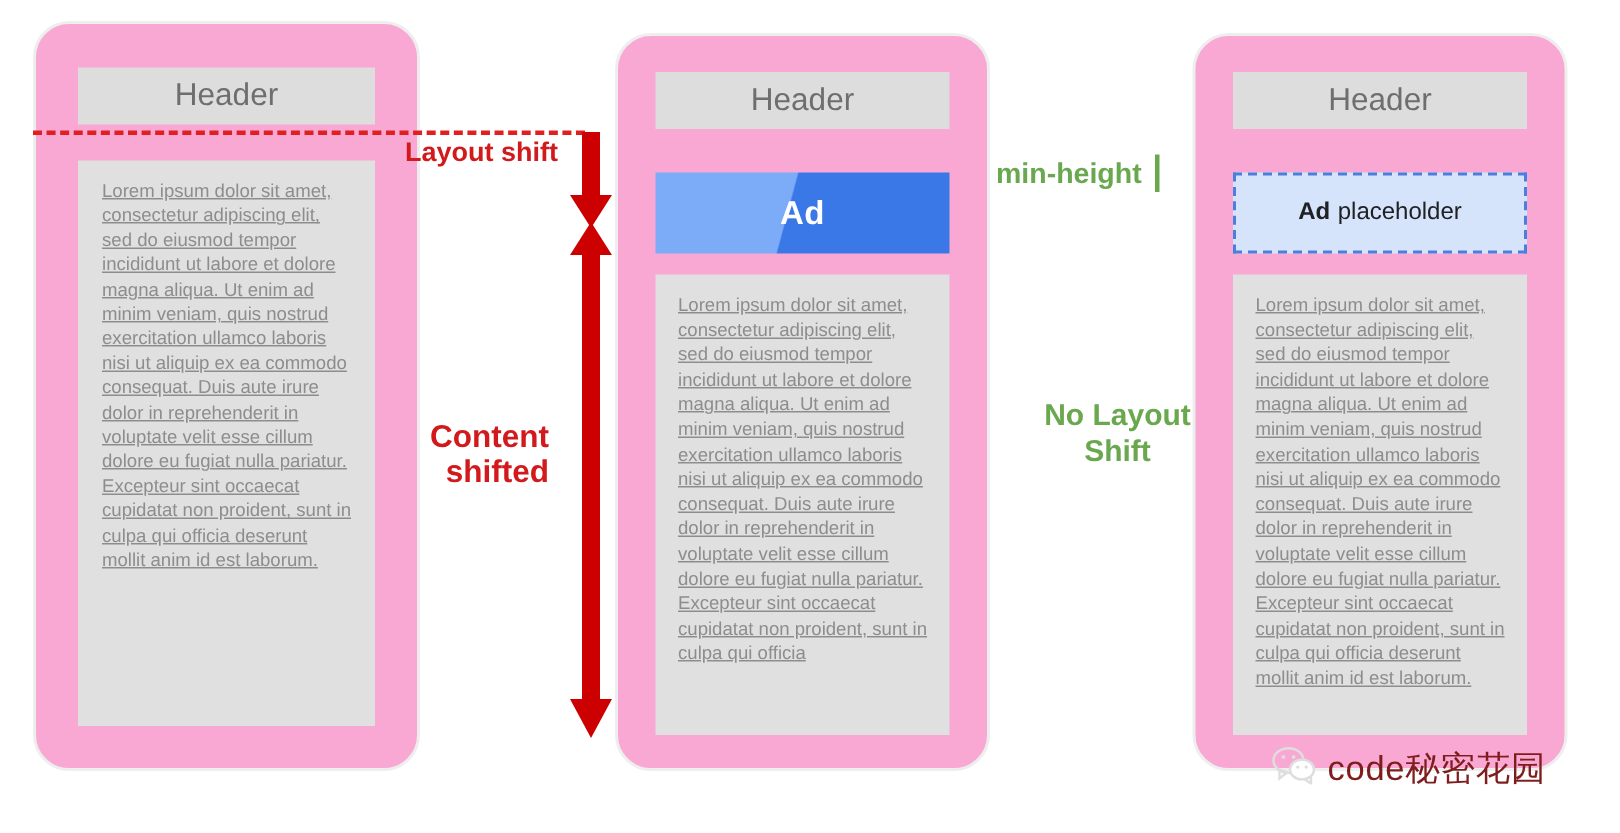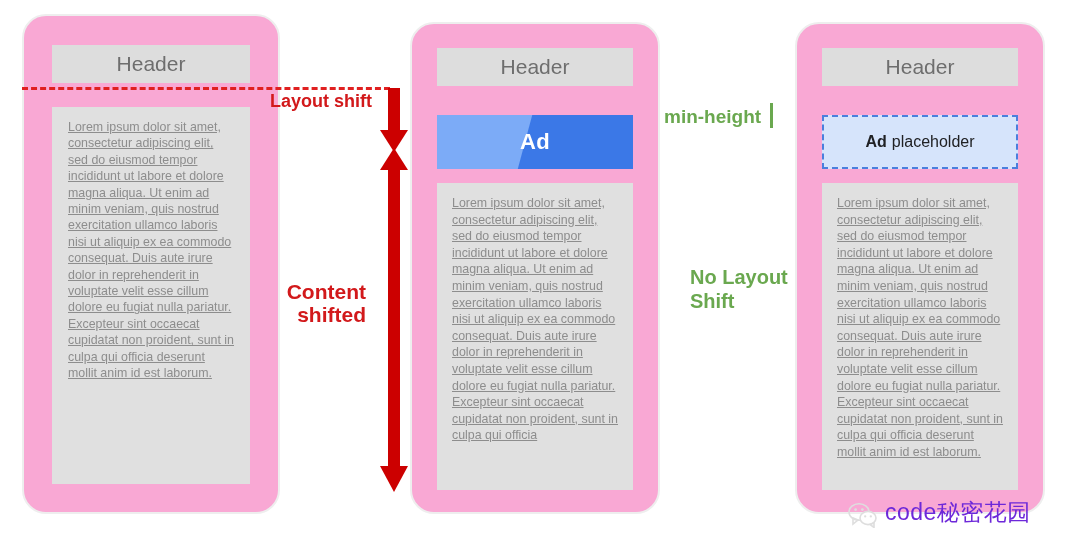--- a/index.html
+++ b/index.html
@@ -155,43 +155,43 @@
   }
   .min-height-bar {
     display: inline-block;
     width: 3px;
     height: 25px;
     background: #6aa84f;
   }
   .label-no-layout-shift {
     left: 690px; top: 265px;
     width: 110px;
-    text-align: left;
+    text-align: center;
     font-size: 20px;
     line-height: 1.22;
   }
 
   
   .arrow-svg {
     position: absolute;
     left: 374px;
     top: 82px;
     width: 40px;
     height: 420px;
   }
 
   
   .watermark {
     position: absolute;
     left: 848px;
     top: 497px;
     display: flex;
-    align-items: flex-end;
+    align-items: flex-start;
     gap: 7px;
-    color: #6d28d9;
+    color: #7f1d1d;
     font-size: 23px;
     font-weight: 400;
     letter-spacing: .5px;
     white-space: nowrap;
   }
   .watermark svg { display: block; }
 </style>
 </head>
 <body>
 

